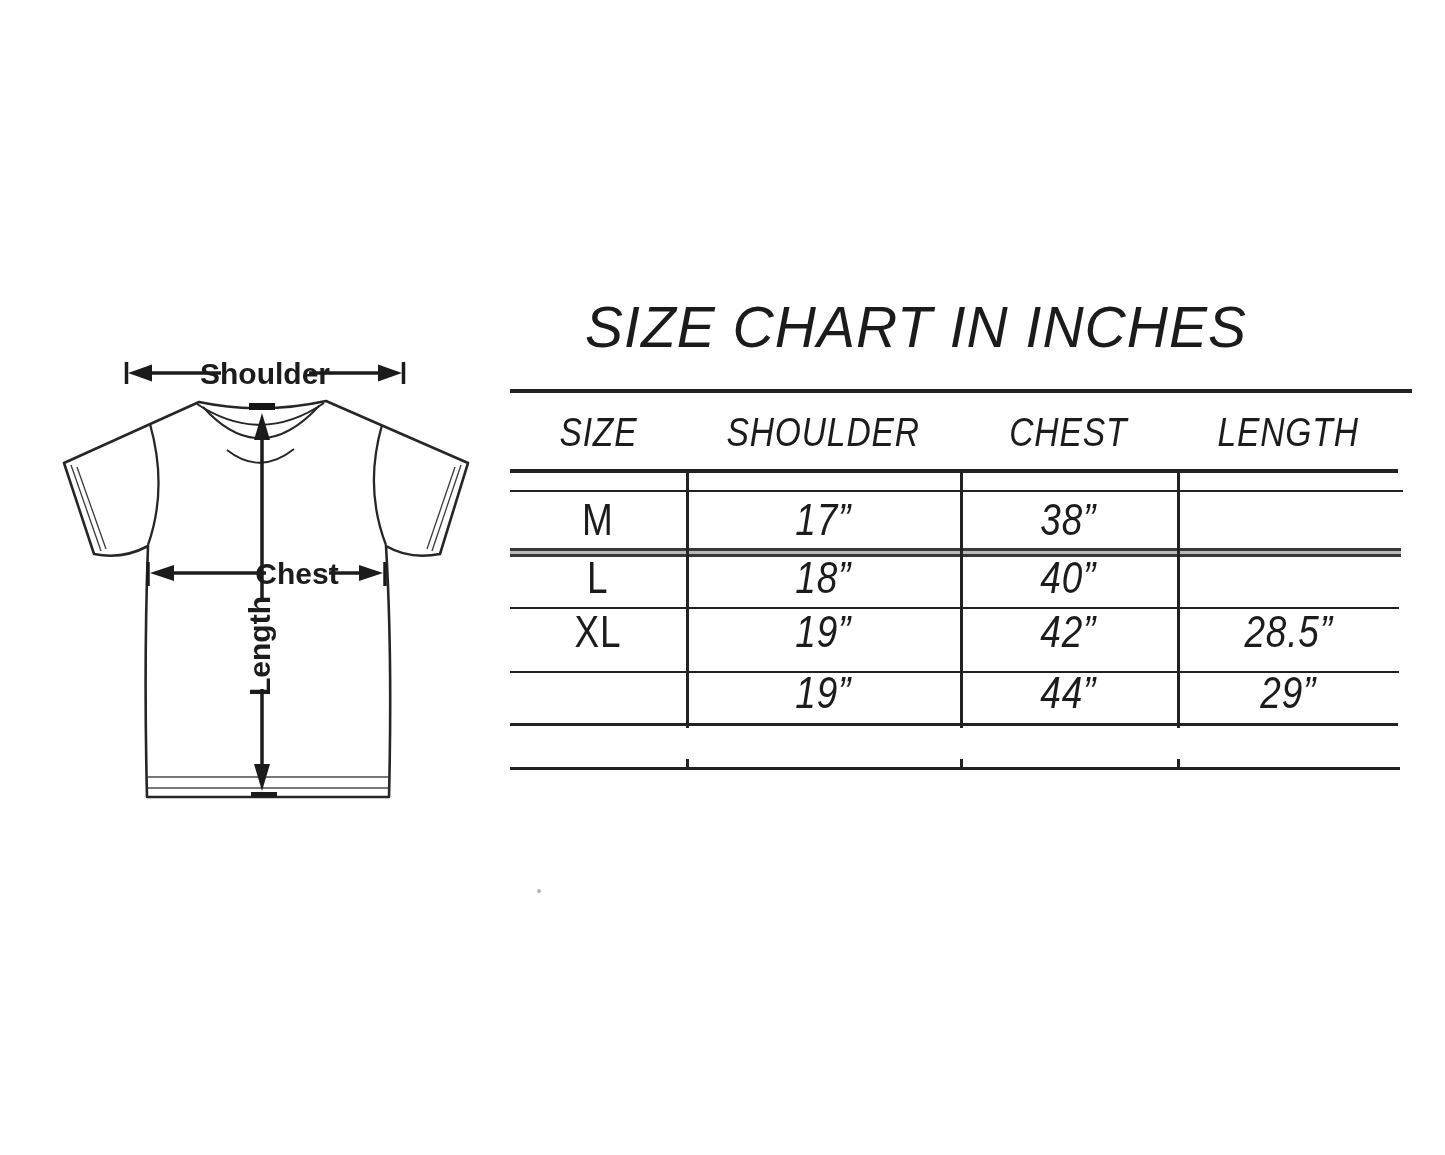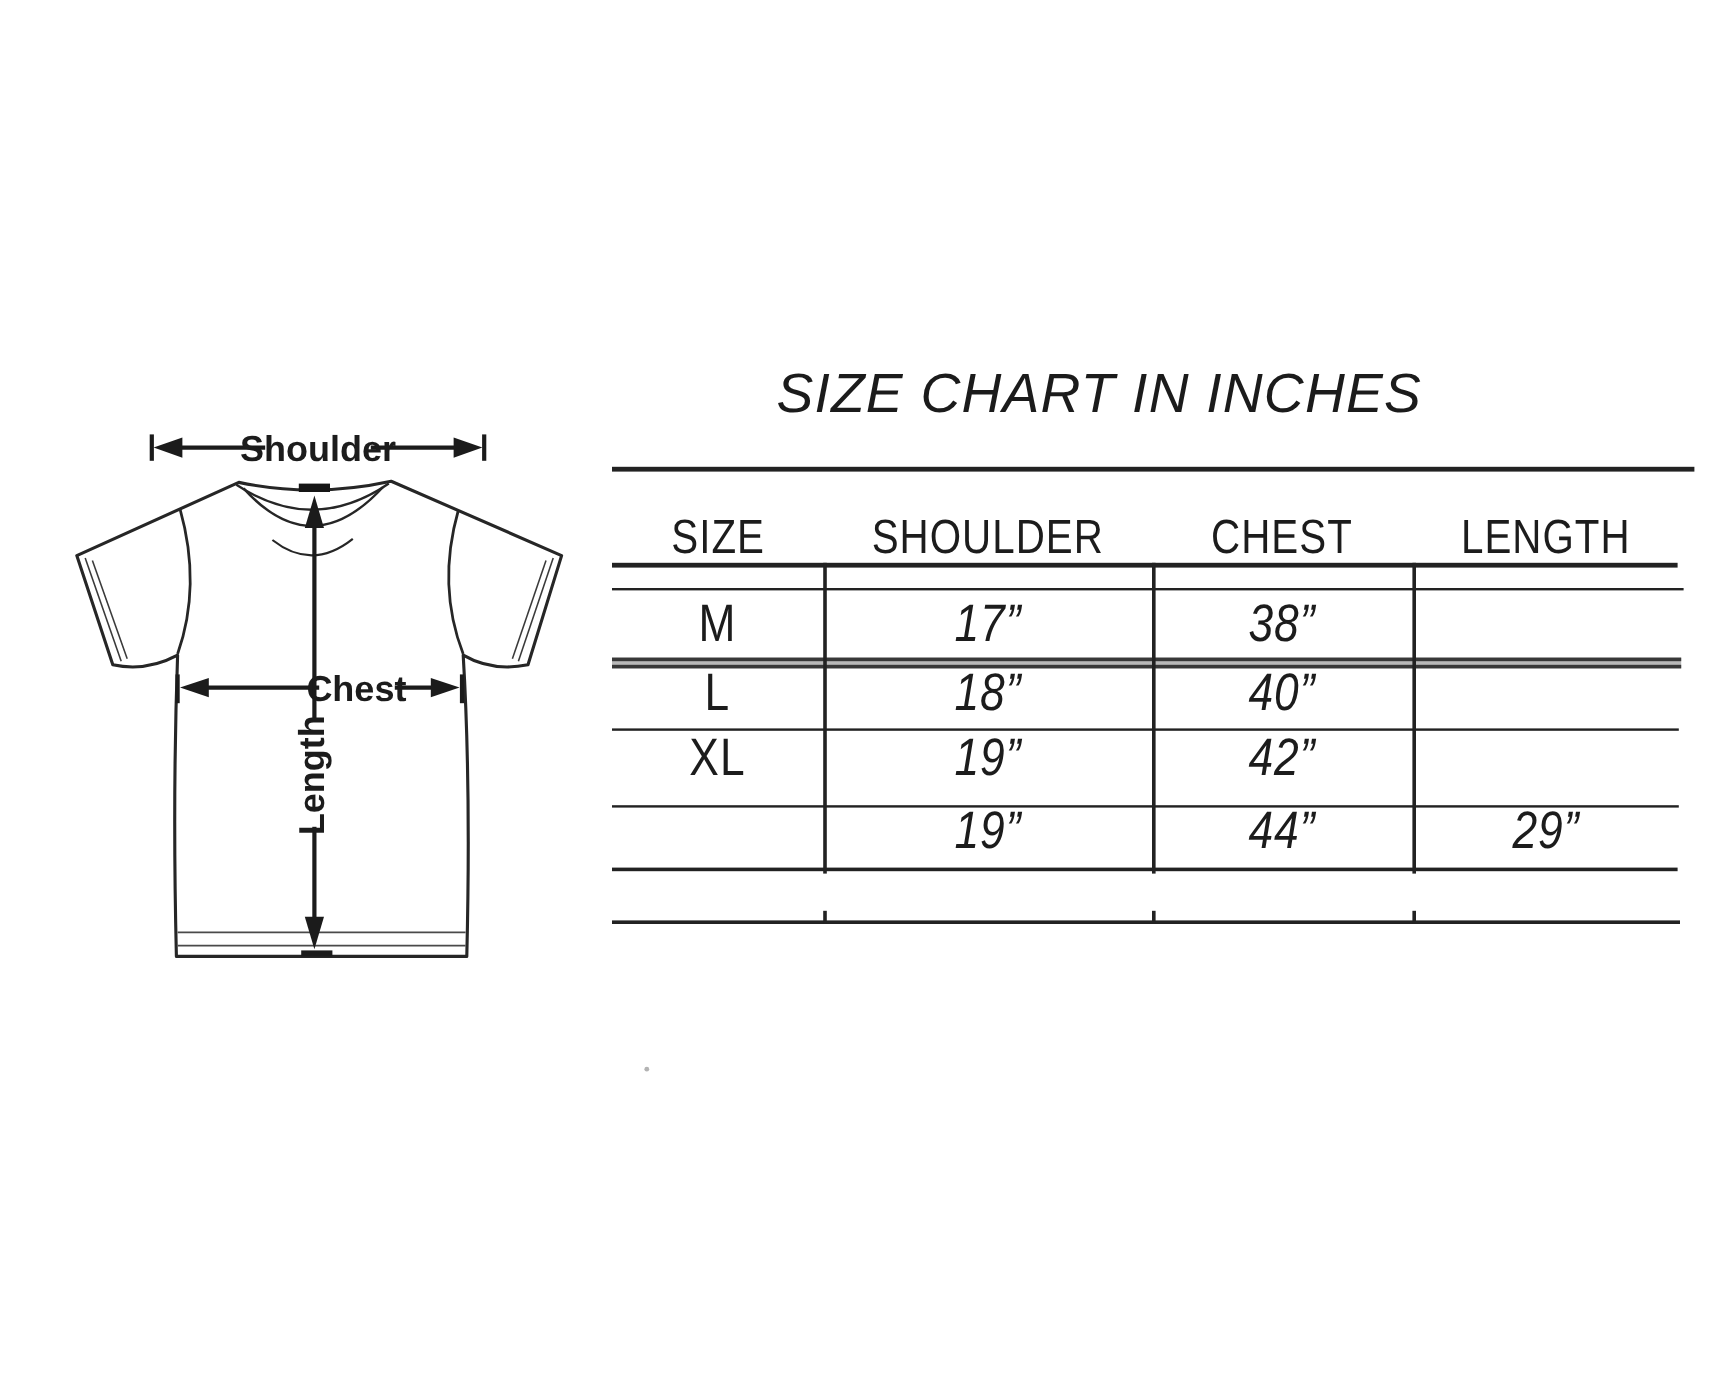--- a/index.html
+++ b/index.html
@@ -3,41 +3,41 @@
 <meta charset="utf-8">
 <style>
   html,body{margin:0;padding:0;background:#ffffff;}
   #stage{
     position:relative;width:1445px;height:1155px;background:#ffffff;overflow:hidden;
     font-family:"Liberation Sans",sans-serif;color:#1f1f1f;padding-left:27px;
   }
   
   .title{
     position:absolute;left:471px;top:291px;width:890px;height:72px;
-    text-align:center;font-style:italic;font-size:46px;line-height:72px;
+    text-align:center;font-style:italic;font-size:57px;line-height:72px;
     letter-spacing:1px;color:#1b1b1b;white-space:nowrap;
   }
   
   .table{position:absolute;left:510px;top:389px;width:902px;height:400px;}
   .hrule{position:absolute;left:0;background:#222;}
   .r-top{top:0;width:902px;height:4px;}
   .r-hdr-thick{top:80px;width:888px;height:4px;}
   .r-hdr-thin{top:101px;width:893px;height:2px;}
   .r-dbl{top:159px;width:891px;height:9px;background:#b9b9b9;
          border-top:3px solid #383838;border-bottom:3px solid #383838;box-sizing:border-box;}
   .r-l{top:218px;width:889px;height:2px;}
   .r-xl{top:282px;width:889px;height:2px;}
   .r-2xl{top:334px;width:888px;height:3px;}
   .r-bot{top:378px;width:890px;height:3px;}
   .vrule{position:absolute;top:80px;width:3px;height:259px;background:#222;}
   .v1{left:176px;} .v2{left:450px;} .v3{left:667px;}
   .tick{position:absolute;top:370px;width:3px;height:11px;background:#222;}
   
   .trow{position:absolute;left:0;width:890px;height:54px;line-height:54px;}
-  .row-hdr{top:32px;}
+  .row-hdr{top:16px;font-style:italic;}
   .row-m{top:104px;}
   .row-l{top:162px;}
   .row-xl{top:216px;}
   .row-2xl{top:277px;}
   .cell{position:absolute;top:0;height:54px;text-align:center;white-space:nowrap;}
   .c0{left:0;width:176px;}
   .c1{left:176px;width:274px;}
   .c2{left:450px;width:217px;}
   .c3{left:667px;width:223px;}
   .hdr .cond{font-size:40px;}
@@ -143,20 +143,21 @@
     </div>
     <div class="trow row-l">
       <div class="cell c0"><span class="cond">L</span></div>
       <div class="cell c1 val"><span class="cond">18”</span></div>
       <div class="cell c2 val"><span class="cond">40”</span></div>
     </div>
     <div class="trow row-xl">
       <div class="cell c0"><span class="cond">XL</span></div>
       <div class="cell c1 val"><span class="cond">19”</span></div>
       <div class="cell c2 val"><span class="cond">42”</span></div>
+      <div class="cell c3 val"><span class="cond">28.5”</span></div>
     </div>
     <div class="trow row-2xl">
       <div class="cell c1 val"><span class="cond">19”</span></div>
       <div class="cell c2 val"><span class="cond">44”</span></div>
       <div class="cell c3 val"><span class="cond">29”</span></div>
     </div>
   </div>
 
   <div class="speck"></div>
 </div>

